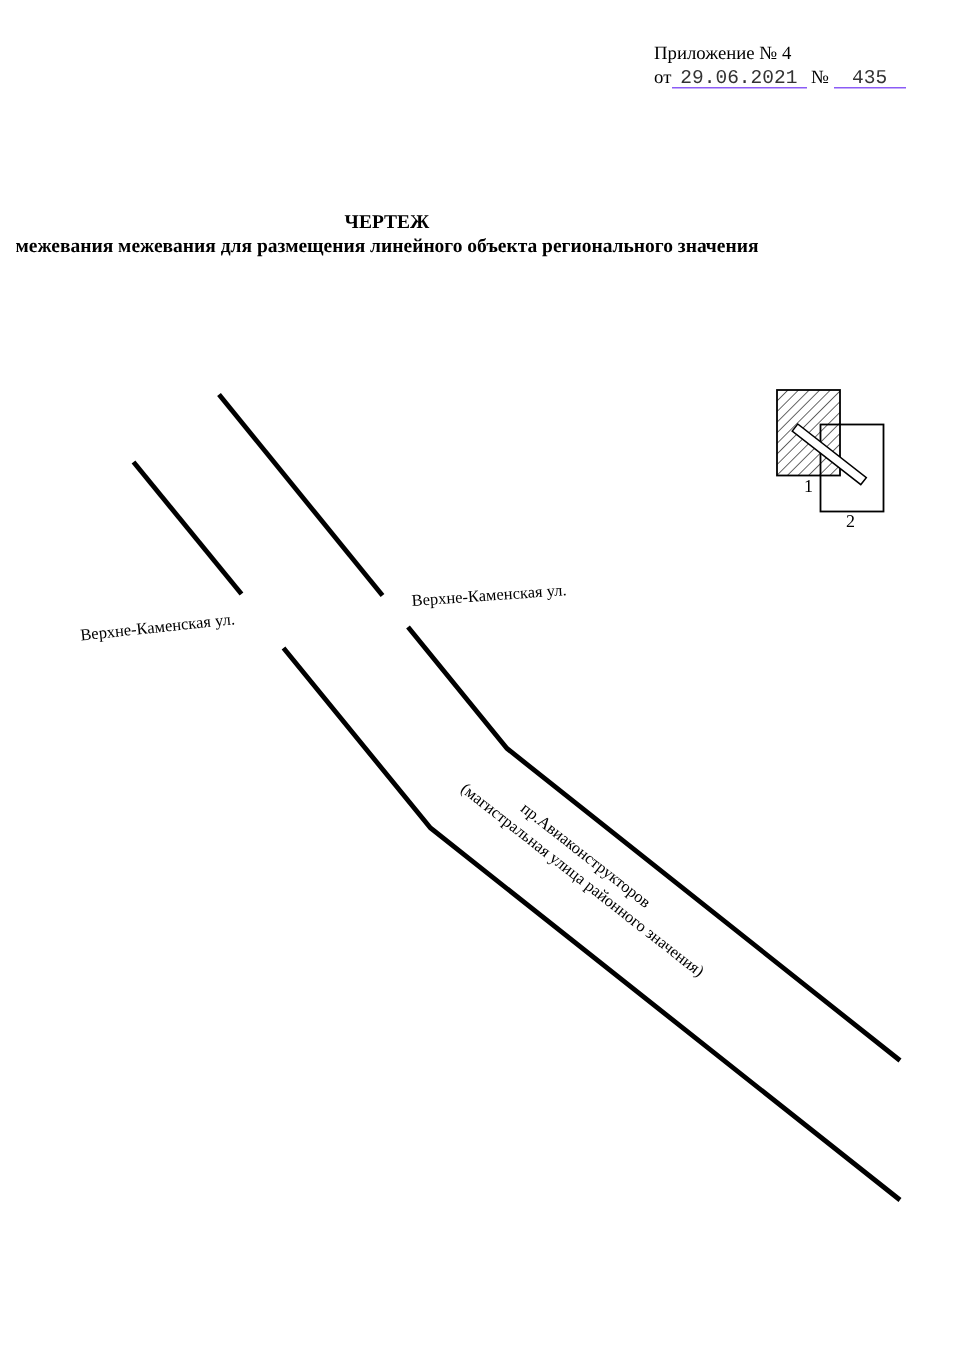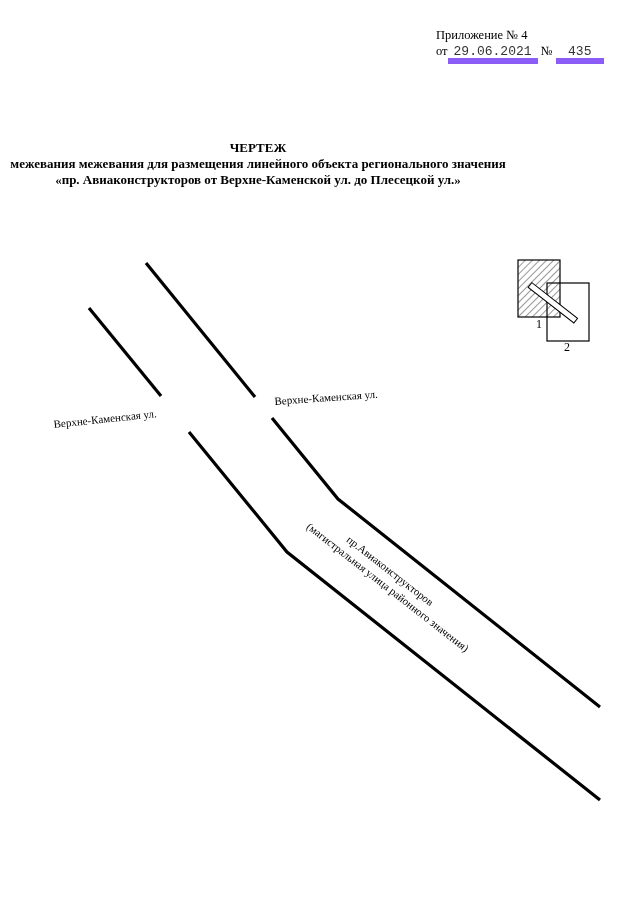--- a/index.html
+++ b/index.html
@@ -1,42 +1,41 @@
 <!DOCTYPE html>
 <html><head>
   <meta charset="utf-8">
   <style>
     html, body { margin: 0; padding: 0; background: #ffffff; }
     body { width: 640px; height: 905px; position: relative; overflow: hidden;
            font-family: "Liberation Serif", "DejaVu Serif", serif; color: #000; }
     .header { position: absolute; left: 416px; top: 28px; font-size: 12.5px; line-height: 15.5px; margin-left: 20px; }
     .header .line { white-space: nowrap; }
     .mono { font-family: "Liberation Mono", "DejaVu Sans Mono", monospace; font-size: 13px; color: #333; text-align: center; }
-    .ul { display: inline-block; border-bottom: 6px solid #8b5cf6; line-height: 13px; }
+    .ul { display: inline-block; border-bottom: 1px solid #8b5cf6; line-height: 13px; }
     .title-block { position: absolute; left: 0; width: 516px; top: 140px; text-align: center;
                    font-weight: bold; font-size: 13px; line-height: 16px; }
     svg.drawing { position: absolute; left: 0; top: 0; }
     .label { position: absolute; font-size: 11px; white-space: nowrap; transform-origin: 0 0; }
   </style>
 </head>
 <body>
 
 <div class="header">
   <div class="line">Приложение № 4</div>
   <div class="line">
     <span>от</span><span class="ul mono" style="width:90px;text-align:center;">29.06.2021</span>
     <span>№</span>
     <span class="ul mono" style="width:48px;">435</span>
   </div>
 </div>
 
 <div class="title-block">
   <div>ЧЕРТЕЖ</div>
   <div>межевания межевания для размещения линейного объекта регионального значения</div>
-  <div>«пр. Авиаконструкторов от Верхне-Каменской ул. до Плесецкой ул.»</div>
 </div>
 
 <svg class="drawing" width="640" height="905" viewBox="0 0 640 905">
   <defs>
     <pattern id="hatch" patternUnits="userSpaceOnUse" width="5" height="5" patternTransform="rotate(45)">
       <line x1="0" y1="0" x2="0" y2="5" stroke="#333" stroke-width="1"></line>
     </pattern>
   </defs>
   <g stroke="#000" stroke-width="3.2" fill="none" stroke-linecap="butt">
     <line x1="89" y1="308" x2="161" y2="396"></line>

